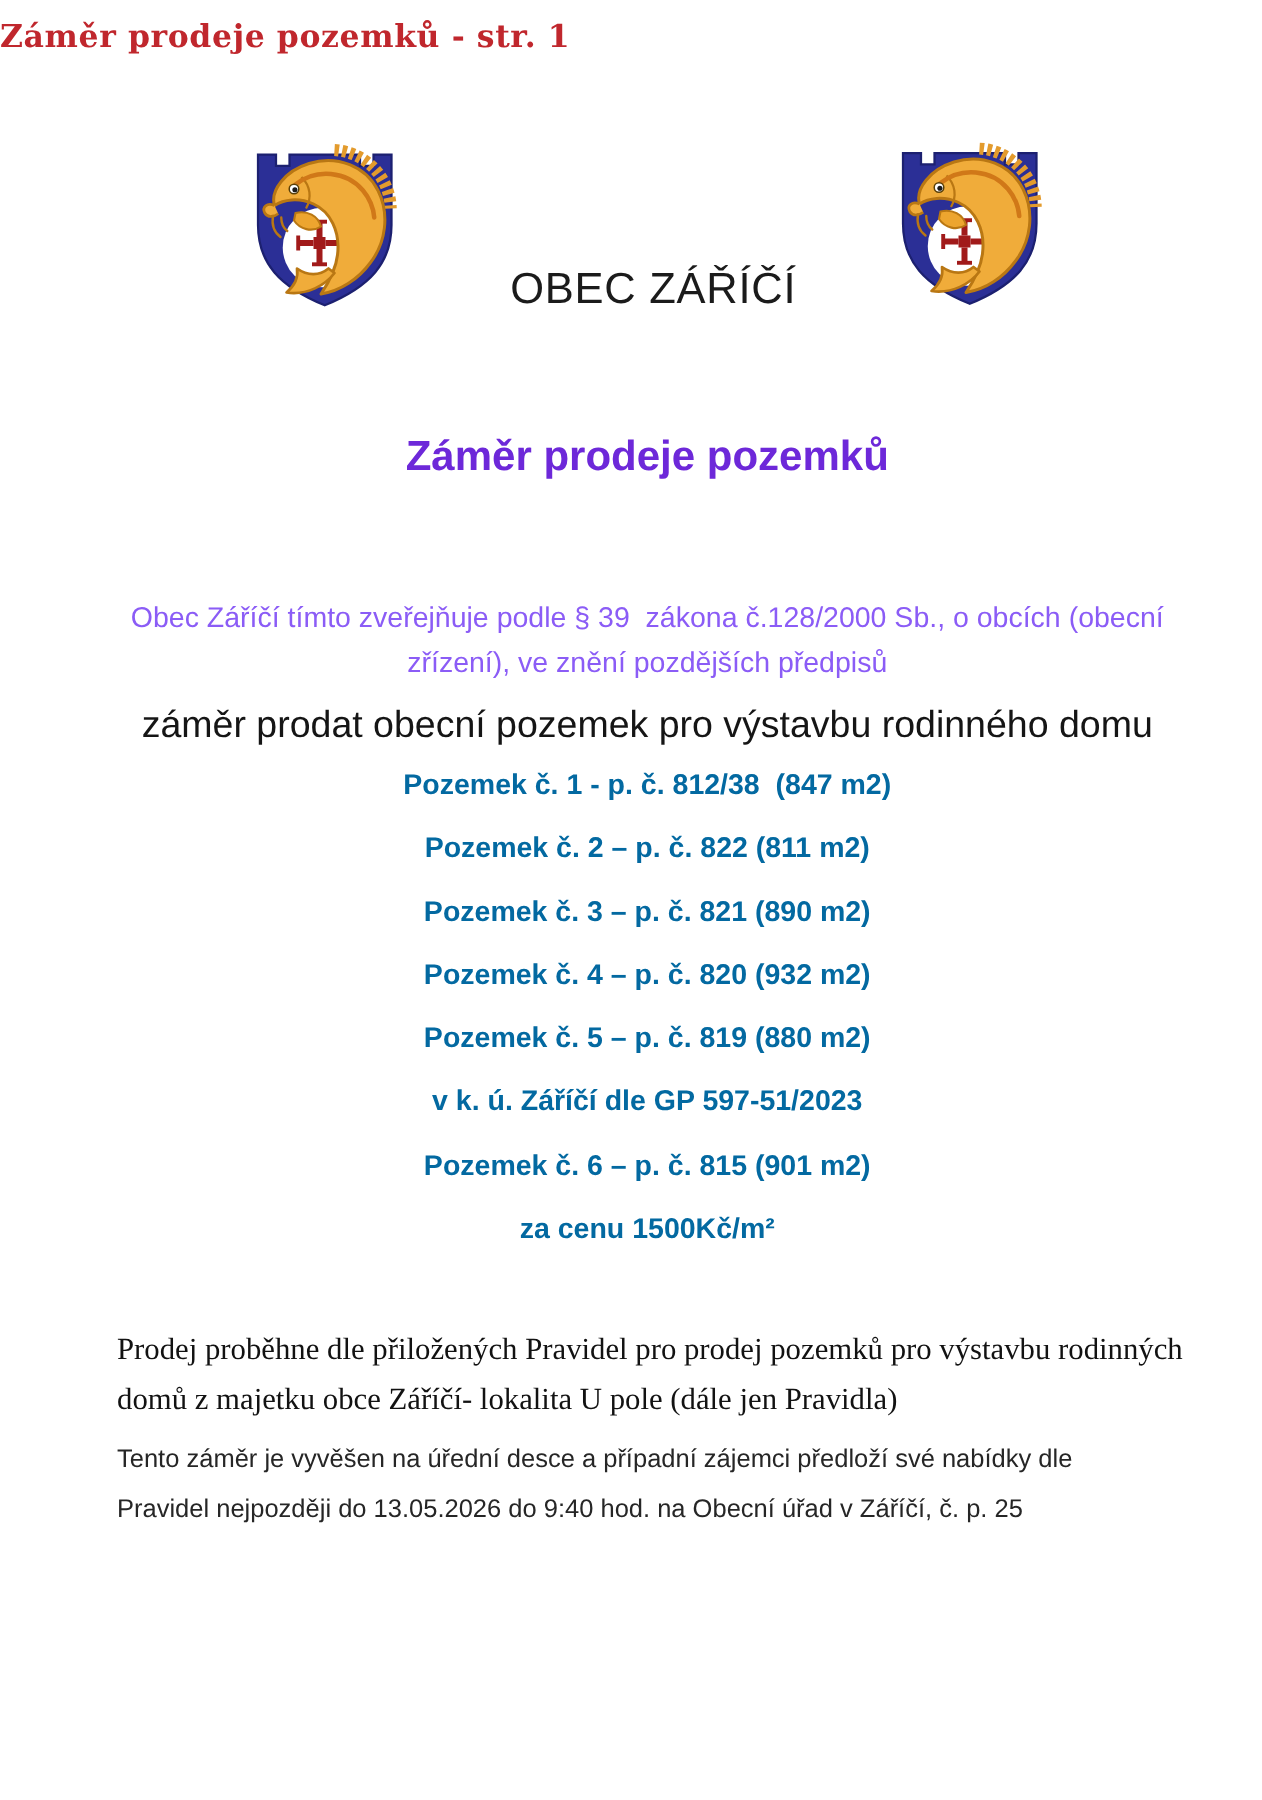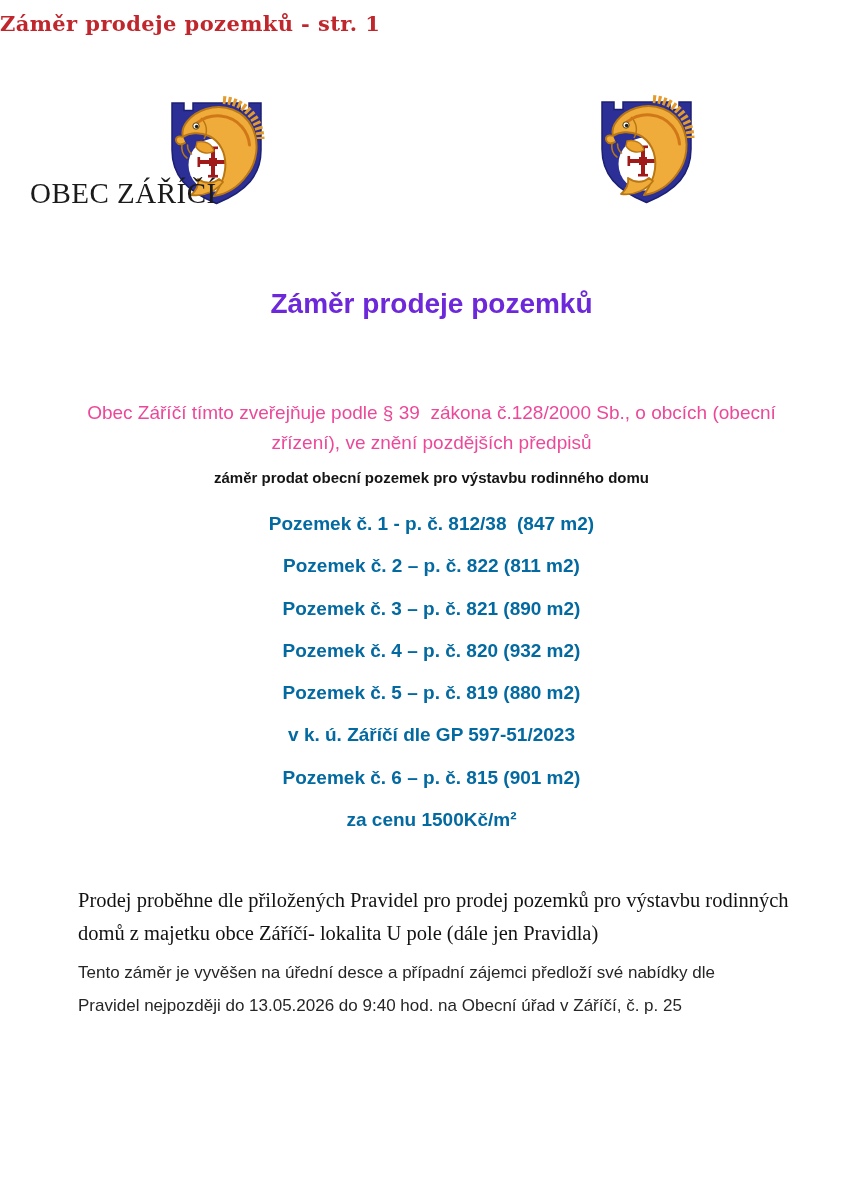--- a/index.html
+++ b/index.html
@@ -20,35 +20,35 @@
   .abs{position:absolute;}
   .doc-header{
     top:11px;left:0;right:0;text-align:left;
     font-family:"DejaVu Serif",serif;font-weight:bold;font-size:21px;
     color:var(--title-red);letter-spacing:.4px;white-space:pre;
   }
   .emblem{width:107px;height:112px;display:block;}
   .emblem-left{left:163px;top:96px;}
   .emblem-right{left:593px;top:95px;}
   .org-name{
-    top:177px;left:30px;right:0;text-align:left;
-    font-size:29px;font-weight:400;color:#1b1b1b;letter-spacing:.5px;white-space:pre;font-family:Liberation Serif, serif;
+    top:177px;left:30px;right:0;text-align:center;
+    font-size:29px;font-weight:400;color:#1b1b1b;letter-spacing:.5px;white-space:pre;
   }
   .doc-title{
     top:288px;left:22px;right:0;text-align:center;
     font-size:28px;font-weight:bold;color:#6d28d9;white-space:pre;
   }
   .intro{
     top:398px;left:22px;right:0;text-align:center;
-    font-size:19px;line-height:30px;color:#ec4899;
+    font-size:19px;line-height:30px;color:#8b5cf6;
   }
   .intro .tline{white-space:pre;}
   .offer-heading{
     top:469px;left:22px;right:0;text-align:center;
-    font-size:15px;font-weight:bold;color:#151515;white-space:pre;
+    font-size:25px;font-weight:normal;color:#151515;white-space:pre;
   }
   .listing{top:503px;left:22px;right:0;text-align:center;}
   .listing .listing-line{
     font-size:19px;font-weight:bold;color:#0369a1;
     line-height:42.3px;white-space:pre;
   }
   .rules-paragraph{
     top:884px;left:78px;width:706px;
     font-family:"Liberation Serif",serif;font-size:20.5px;line-height:32.5px;color:#121212;
   }

